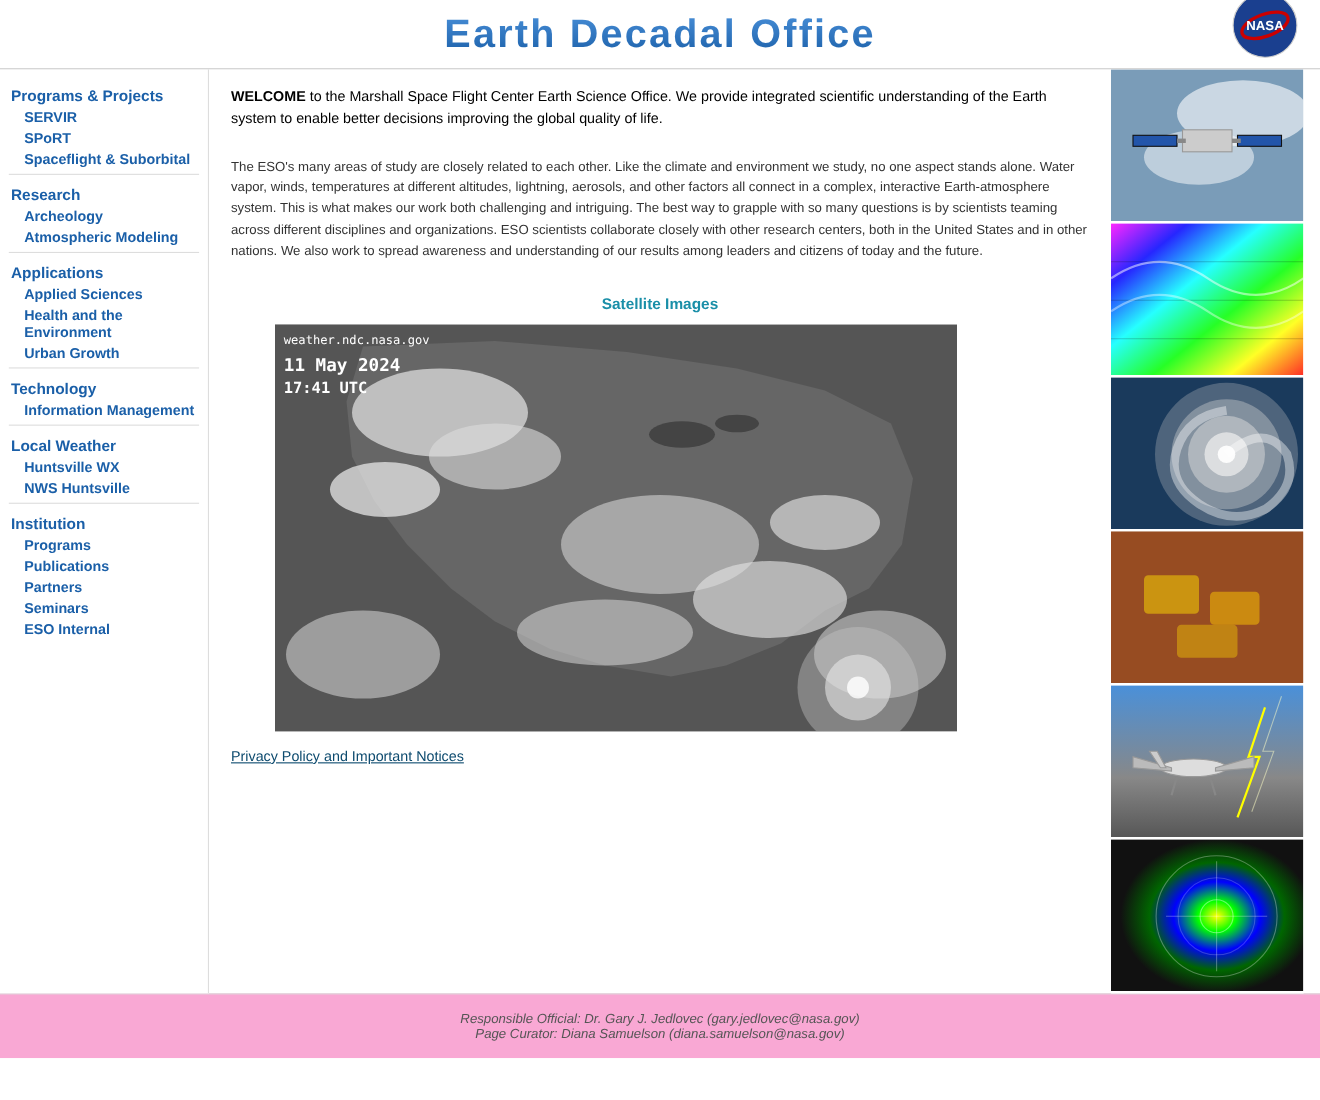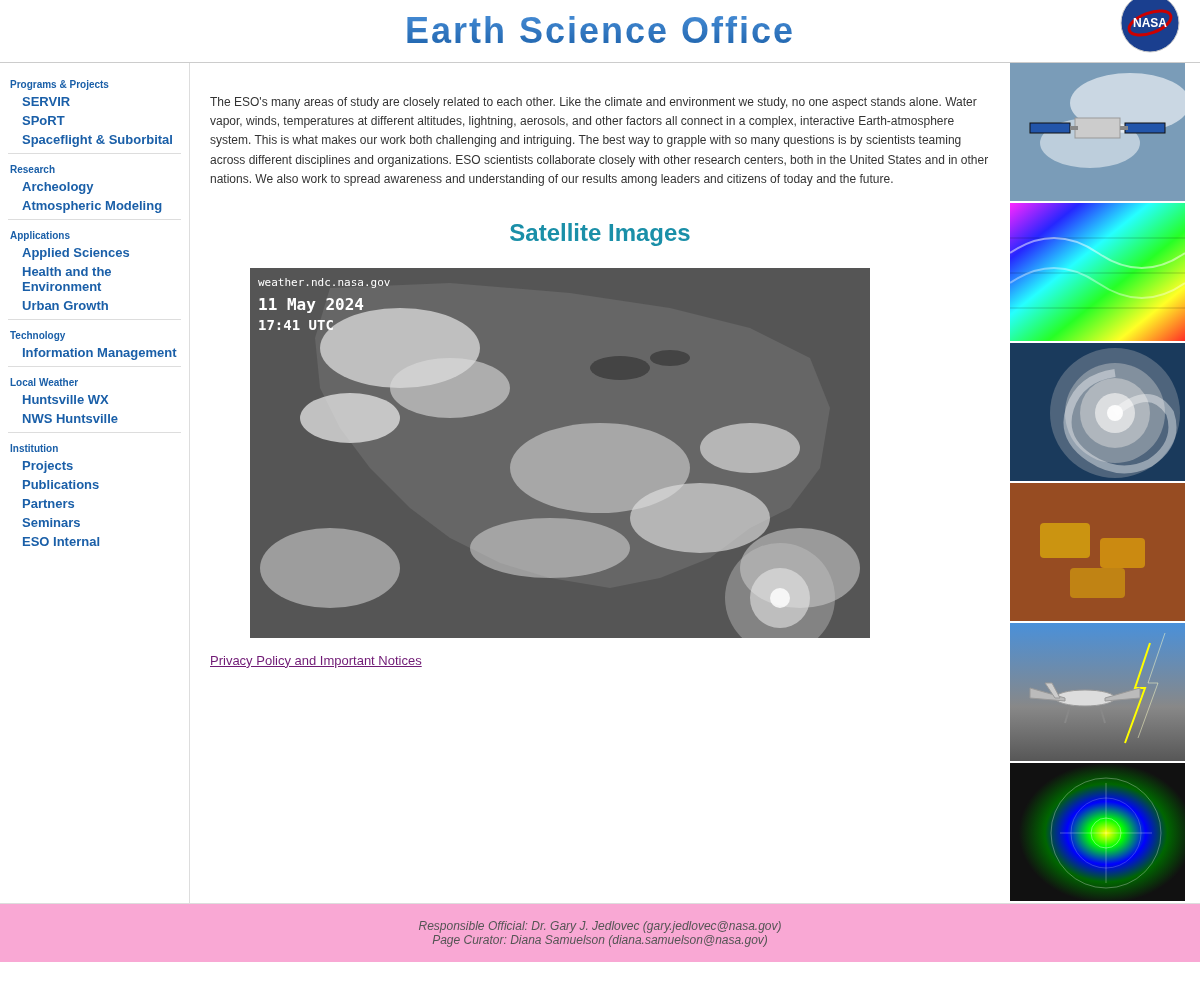--- a/index.html
+++ b/index.html
@@ -41,21 +41,21 @@
     #sidebar {
       width: 190px;
       min-width: 190px;
       padding: 10px 0;
       background: #fff;
       border-right: 1px solid #ddd;
     }
     .nav-category {
       color: #1a5fa8;
       font-weight: bold;
-      font-size: 10px;
+      font-size: 14px;
       padding: 6px 10px 2px 10px;
     }
     .nav-item {
       display: block;
       color: #1a5fa8;
       font-size: 13px;
       font-weight: bold;
       padding: 2px 10px 2px 22px;
       text-decoration: none;
       cursor: pointer;
@@ -87,37 +87,37 @@
       text-decoration: underline;
       font-size: 13px;
       display: block;
       margin-bottom: 15px;
       cursor: pointer;
     }
 
     #satellite-title {
       text-align: center;
       color: #1a8fa8;
-      font-size: 24px;
+      font-size: 14px;
       font-weight: bold;
-      margin-bottom: 21px;
+      margin-bottom: 11px;
     }
 
     
     #satellite-canvas {
       width: 620px;
       height: 370px;
       background: linear-gradient(135deg, #555 0%, #999 30%, #777 60%, #aaa 100%);
       position: relative;
       overflow: hidden;
       margin-left: 40px;
     }
 
     #privacy-link {
-      color: #701a75;
+      color: #0c4a6e;
       text-decoration: underline;
       font-size: 13px;
       cursor: pointer;
     }
 
     
     #right-images {
       width: 175px;
       min-width: 175px;
       display: flex;
@@ -146,21 +146,21 @@
     .separator {
       border: none;
       border-top: 1px solid #ddd;
       margin: 4px 8px;
     }
   </style>
 </head>
 <body>
 
 <div id="header">
-  <h1 id="header-title">Earth Science Office</h1>
+  <h1 id="header-title">Earth Decadal Office</h1>
 
   <div id="nasa-logo">
     <svg viewBox="0 0 60 60" xmlns="http://www.w3.org/2000/svg">
       <circle cx="30" cy="30" r="29" fill="#1a3f8f" stroke="#ccc" stroke-width="1"></circle>
       <ellipse cx="30" cy="30" rx="22" ry="10" fill="none" stroke="#cc0000" stroke-width="3" transform="rotate(-20 30 30)"></ellipse>
       <text x="30" y="34" text-anchor="middle" fill="white" font-size="12" font-weight="bold" font-family="Arial">NASA</text>
     </svg>
   </div>
 </div>
 
@@ -188,30 +188,33 @@
     <div class="nav-category">Technology</div>
     <a class="nav-item">Information Management</a>
 
     <hr class="separator">
     <div class="nav-category">Local Weather</div>
     <a class="nav-item">Huntsville WX</a>
     <a class="nav-item">NWS Huntsville</a>
 
     <hr class="separator">
     <div class="nav-category">Institution</div>
-    <a class="nav-item">Projects</a>
+    <a class="nav-item">Programs</a>
     <a class="nav-item">Publications</a>
     <a class="nav-item">Partners</a>
     <a class="nav-item">Seminars</a>
     <a class="nav-item">ESO Internal</a>
 
   </nav>
 
   <div id="content-area">
 
+    <p id="welcome-text">
+      <strong>WELCOME</strong><span> to the Marshall Space Flight Center Earth Science Office. We provide integrated scientific understanding of the Earth system to enable better decisions improving the global quality of life.</span>
+    </p>
     <br>
     <p id="detail-text">The ESO's many areas of study are closely related to each other. Like the climate and environment we study, no one aspect stands alone. Water vapor, winds, temperatures at different altitudes, lightning, aerosols, and other factors all connect in a complex, interactive Earth-atmosphere system. This is what makes our work both challenging and intriguing. The best way to grapple with so many questions is by scientists teaming across different disciplines and organizations. ESO scientists collaborate closely with other research centers, both in the United States and in other nations. We also work to spread awareness and understanding of our results among leaders and citizens of today and the future.</p>
     <br>
 
 
     <div id="satellite-title">Satellite Images</div>
 
     
     <div id="satellite-canvas">
       

